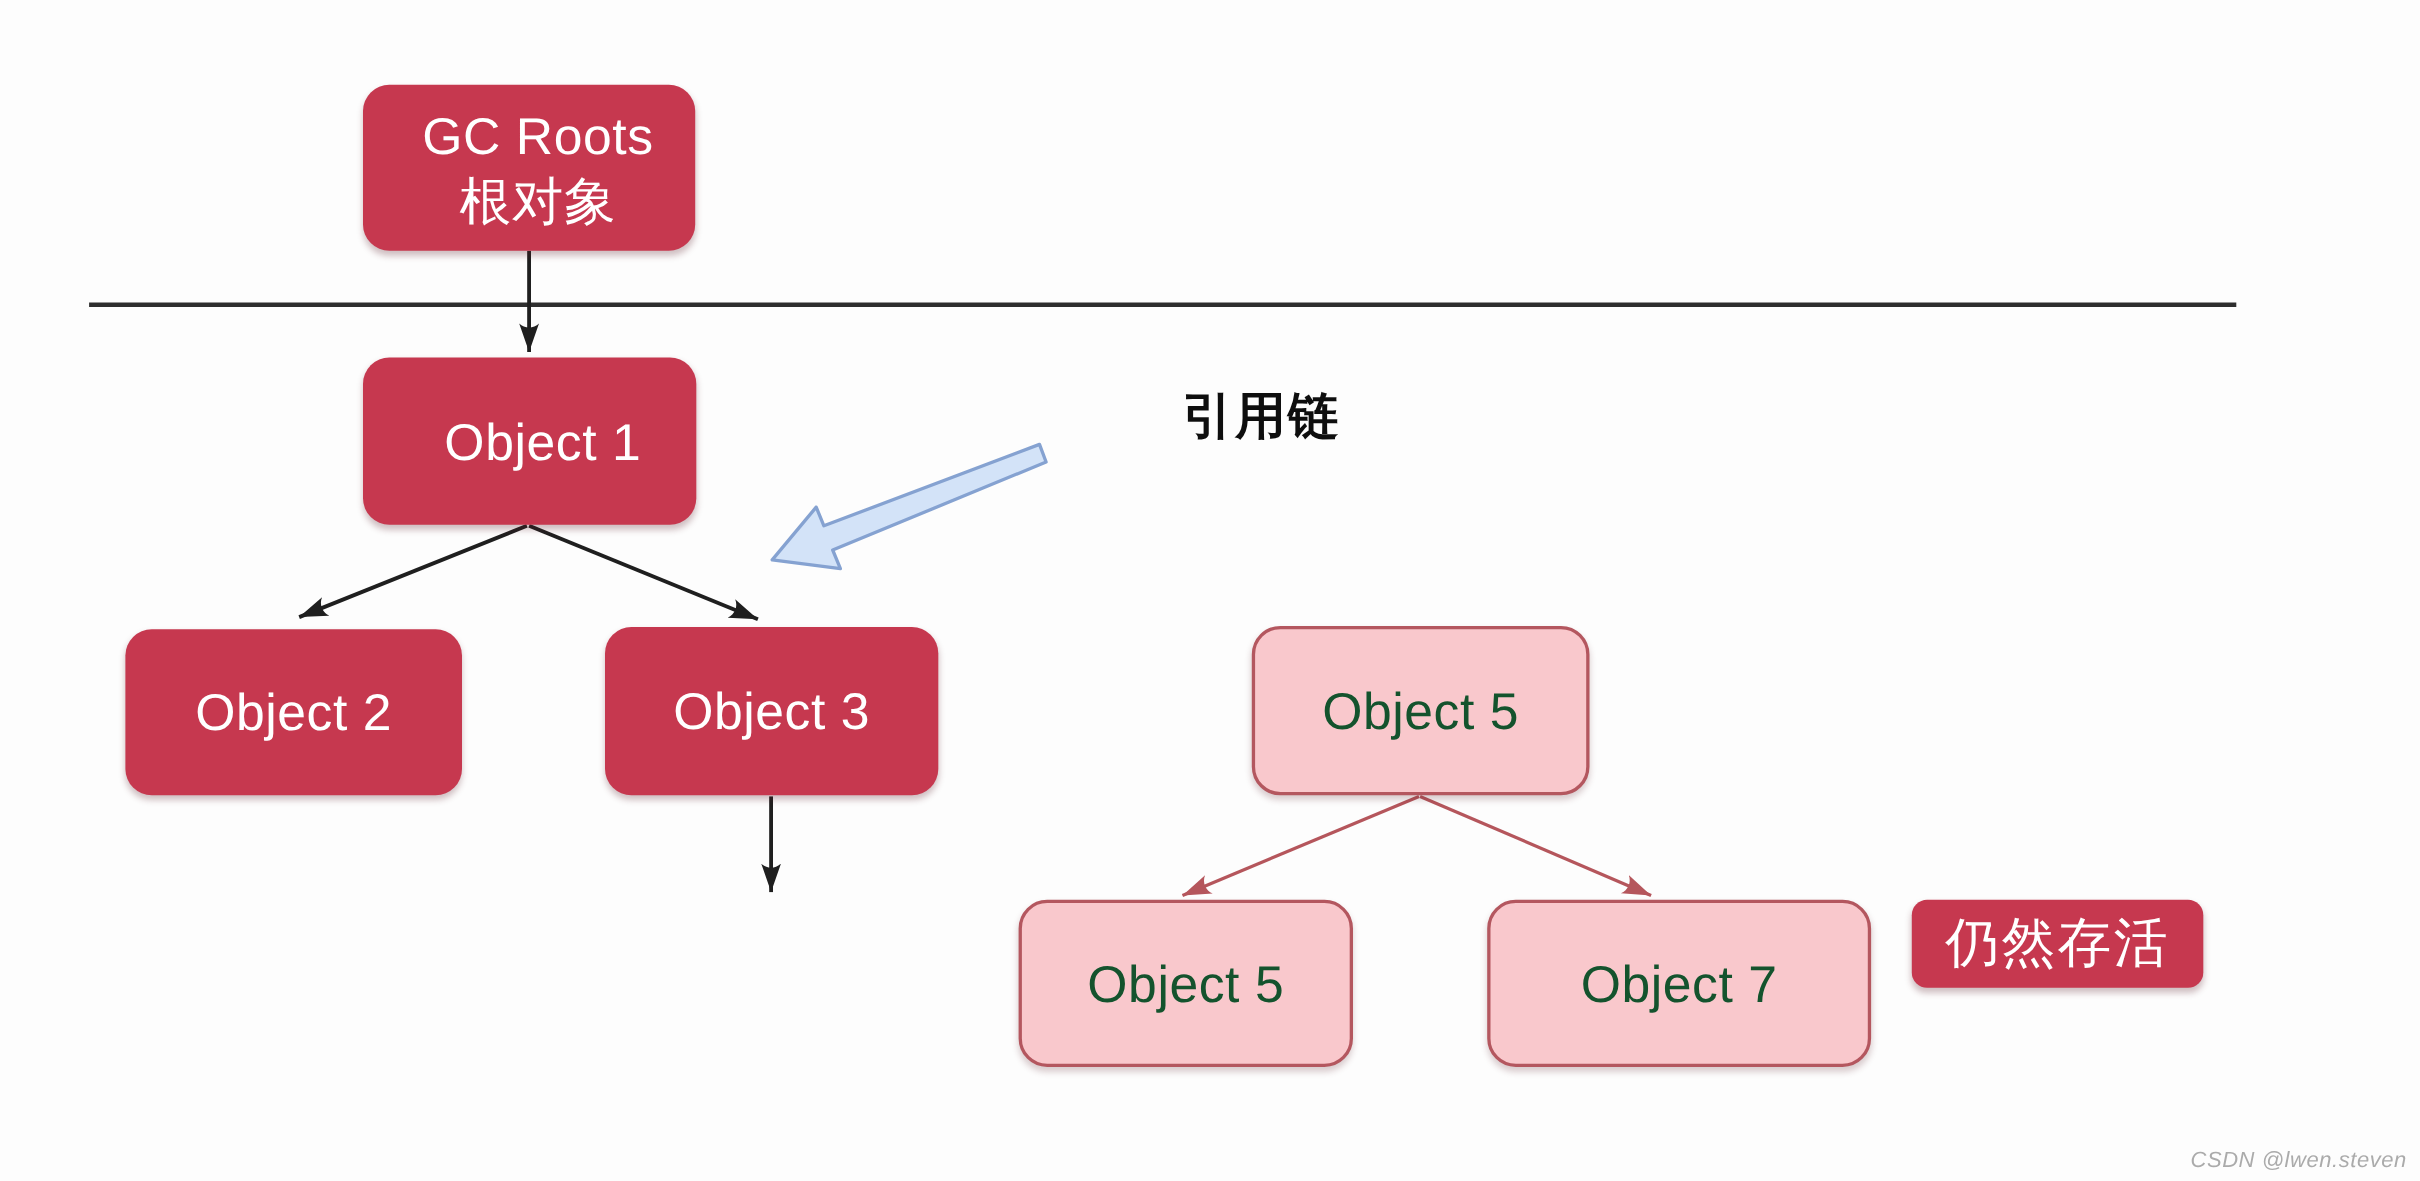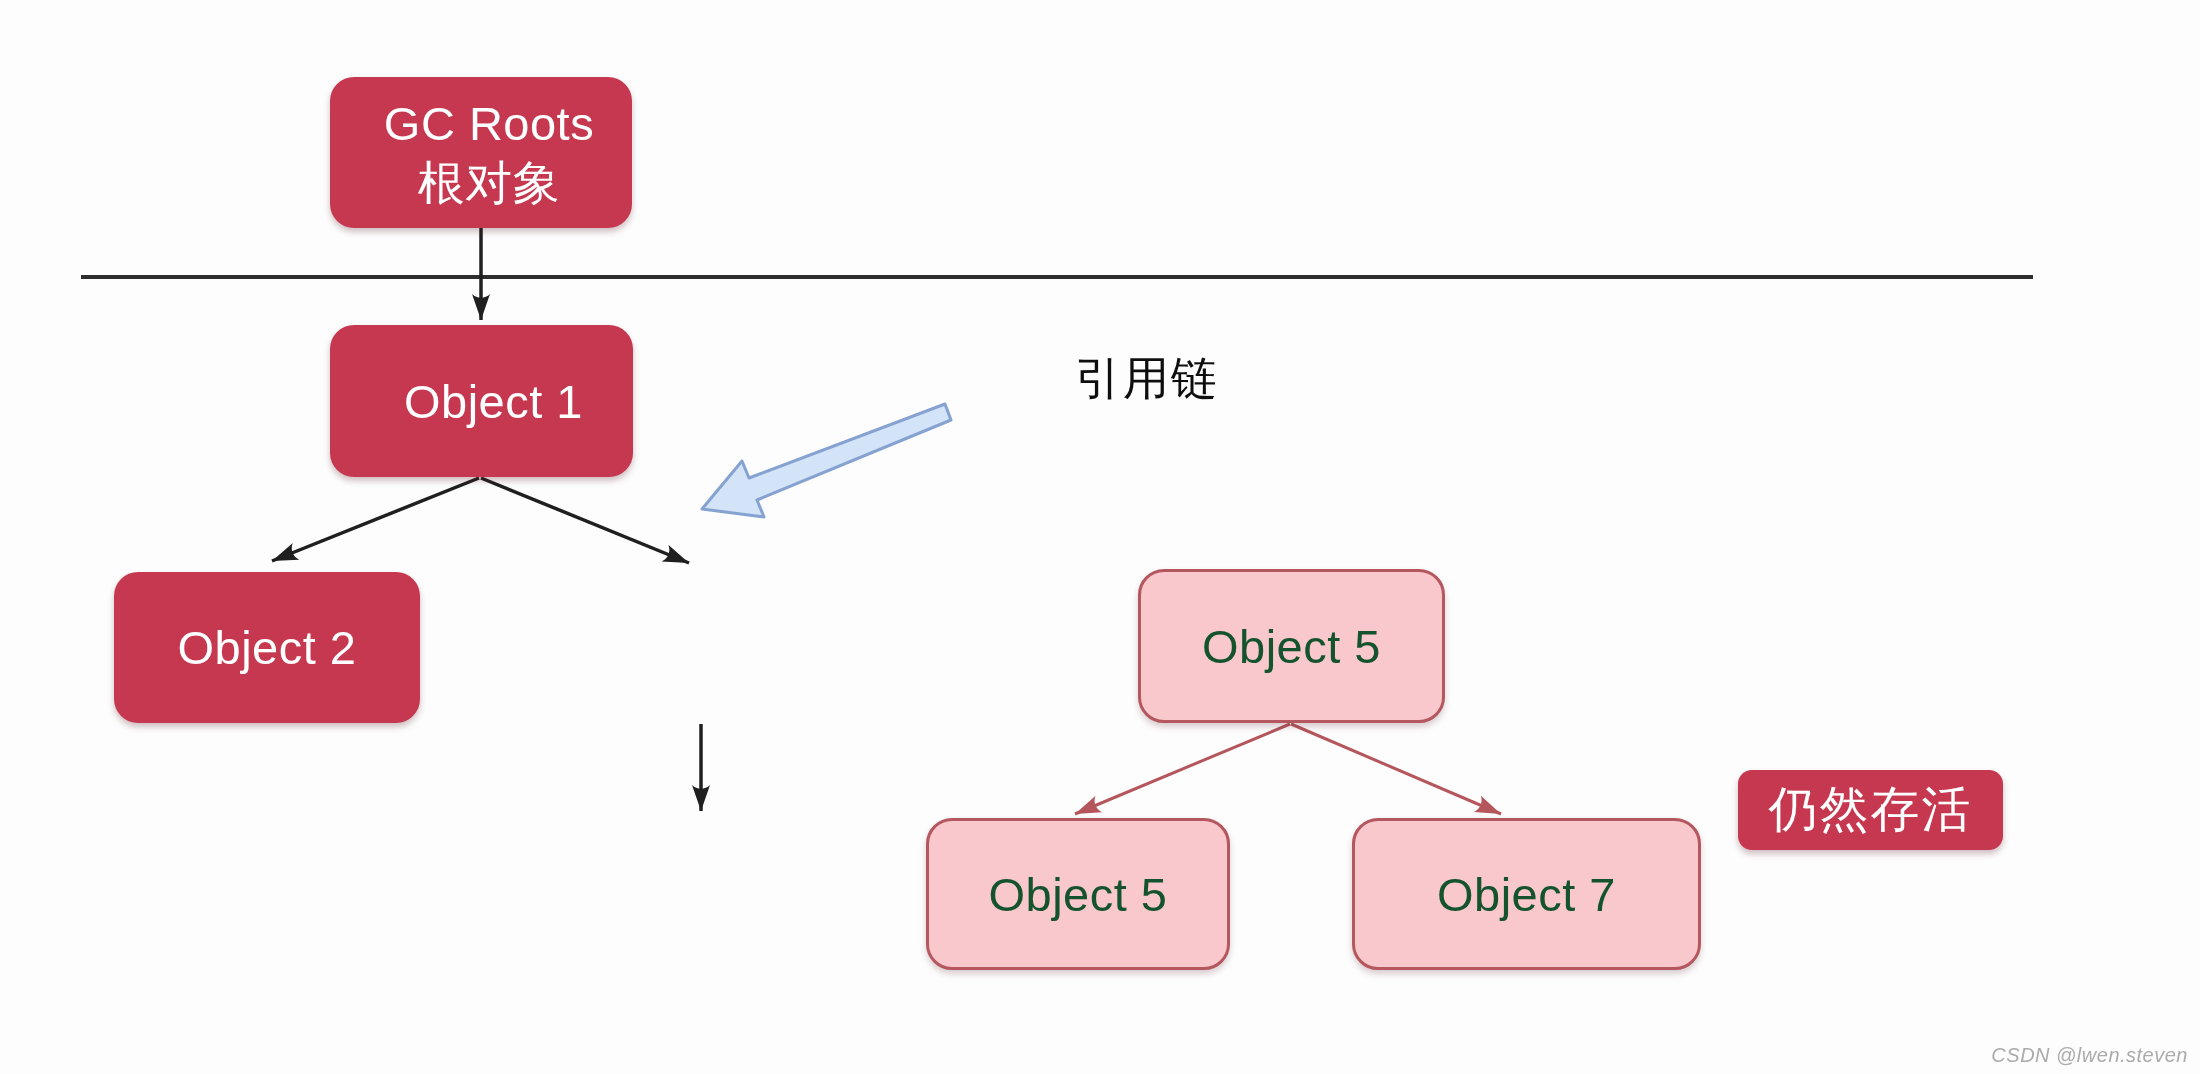--- a/index.html
+++ b/index.html
@@ -33,29 +33,29 @@
     box-shadow:0 4px 6px rgba(90,30,40,.22);
   }
   .two-line{flex-direction:column;line-height:59px;padding-left:16px;}
   .legend{
     position:absolute;
     display:flex;align-items:center;justify-content:center;
     box-sizing:border-box;
     font-size:49px;
     letter-spacing:2px;
   }
-  .legend.alive{border-radius:14px;}
+  .legend.alive{border-radius:14px;margin-top:48px;}
   .legend.recyclable{border-radius:12px;}
   #annotation{
     position:absolute;
     left:897px;top:344px;width:500px;
     text-align:center;color:#0e0e0e;
   }
   #annotation .l1{font-size:50px;line-height:56px;letter-spacing:1px;}
-  #annotation .l2{font-size:46px;line-height:56px;margin-top:6px;letter-spacing:2px;}
+  #annotation .l2{font-size:46px;line-height:56px;margin-top:6px;letter-spacing:2px;font-weight:bold;}
   #watermark{
     position:absolute;
     right:12px;top:1044px;
     font-size:20px;color:#ABABAB;letter-spacing:.5px;font-style:italic;
   }
   svg{position:absolute;left:0;top:0;}
 </style>
 </head>
 <body>
 
@@ -90,20 +90,23 @@
   </div>
 
   <div class="node alive" style="left:330px;top:325px;width:303px;height:152px;padding-left:24px;">
     <span>Object 1</span>
   </div>
 
   <div class="node alive" style="left:114px;top:572px;width:306px;height:151px;">
     <span>Object 2</span>
   </div>
 
+  <div class="node alive" style="left:550px;top:570px;width:303px;height:153px;">
+    <span>Object 3</span>
+  </div>
 
 
   <div class="node recyclable" style="left:1138px;top:569px;width:307px;height:154px;">
     <span>Object 5</span>
   </div>
 
   <div class="node recyclable" style="left:926px;top:818px;width:304px;height:152px;">
     <span>Object 5</span>
   </div>
 

